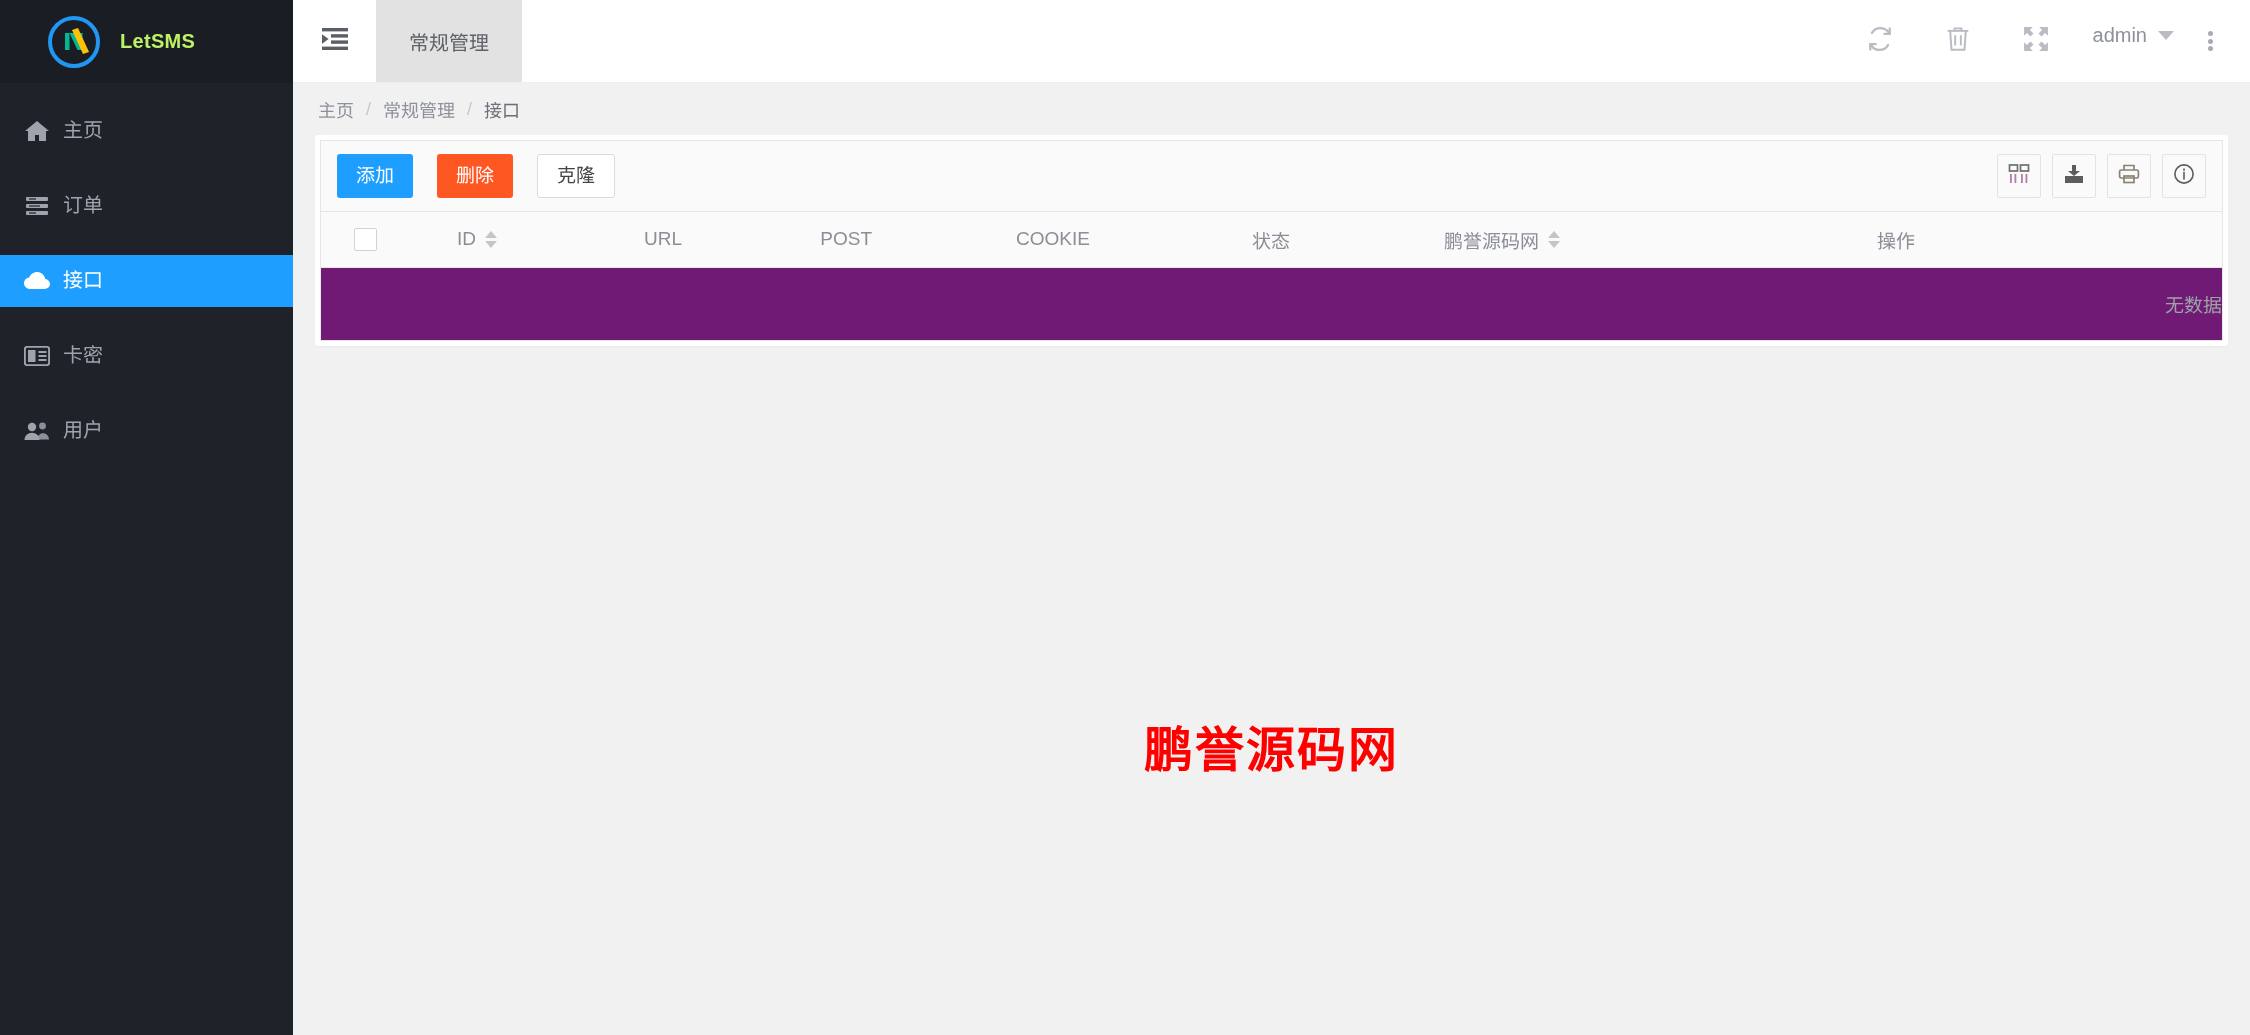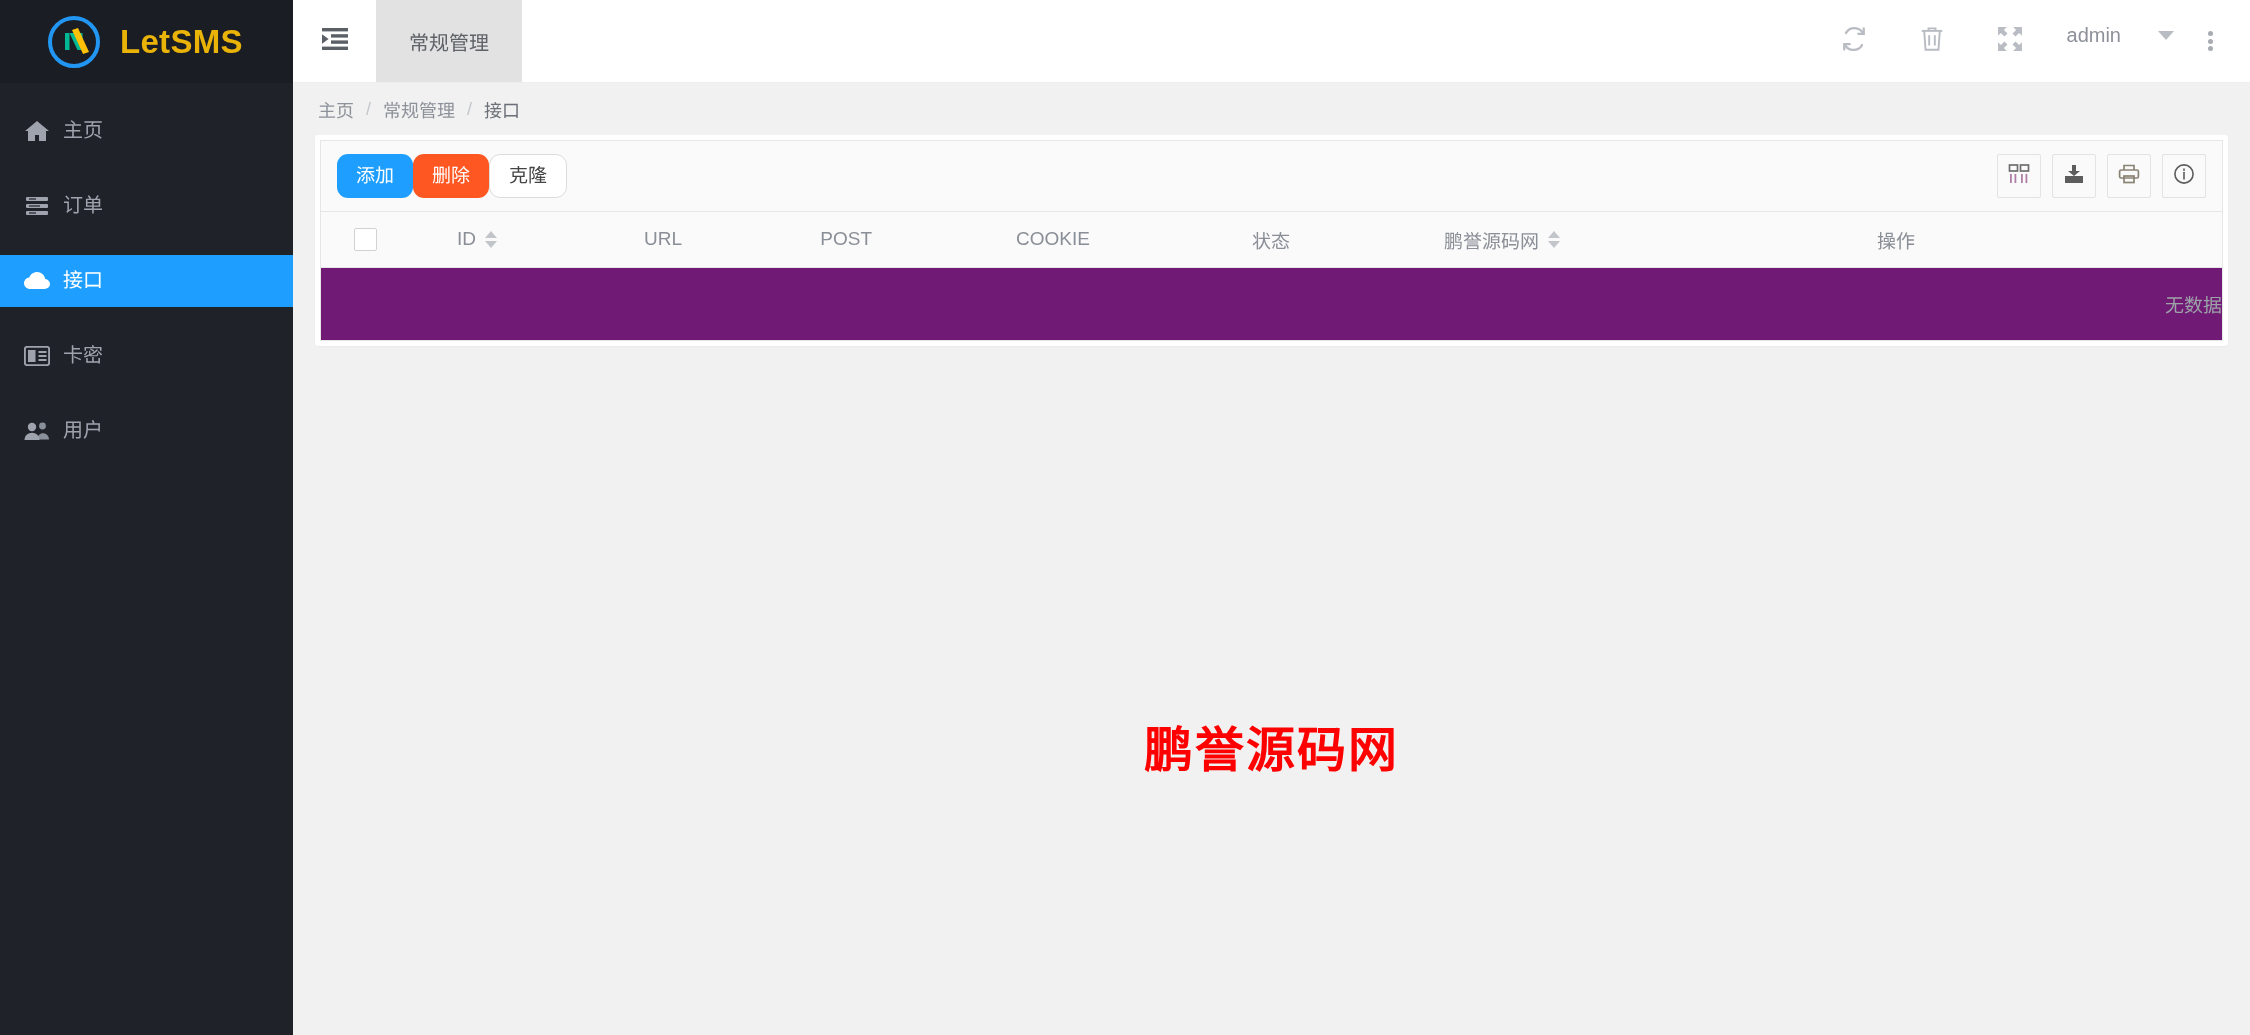--- a/index.html
+++ b/index.html
@@ -41,22 +41,22 @@
     width: 52px; height: 52px;
     border-radius: 50%;
     border: 4px solid #2196f3;
     box-sizing: border-box;
   }
   .logo-glyph {
     position: absolute; left: 0; top: 0;
     width: 52px; height: 52px;
   }
   .logo-text {
-    color: #eab308;
-    font-size: 33px;
+    color: #bef264;
+    font-size: 20px;
     font-weight: bold;
     letter-spacing: .3px;
   }
 
   .nav { padding-top: 22px; }
   .nav-item {
     display: flex;
     align-items: center;
     height: 52px;
     padding-left: 20px;
@@ -135,21 +135,20 @@
     color: #b9bcc2;
   }
   .hdr-user {
     display: flex;
     align-items: center;
     height: 83px;
     padding: 0 14px 11px 18px;
     color: #8d9199;
     font-size: 20px;
     cursor: pointer;
-    gap: 26px;
   }
   .caret-dn {
     width: 0; height: 0;
     border-left: 8px solid transparent;
     border-right: 8px solid transparent;
     border-top: 9px solid #b9bcc2;
     margin-left: 11px;
   }
   .hdr-more {
     width: 44px; height: 83px;
@@ -199,24 +198,24 @@
     background: #fafafa;
     border-bottom: 1px solid #e6e6e6;
     padding: 13px 16px;
     display: flex;
     align-items: center;
   }
   .btn {
     font-size: 19px;
     height: 44px;
     padding: 0 19px;
-    border-radius: 11px;
+    border-radius: 3px;
     border: none;
     cursor: pointer;
-    margin-right: 0;
+    margin-right: 24px;
     font-family: inherit;
     line-height: 44px;
     display: inline-flex;
     align-items: center;
   }
   .btn-primary { background: #1e9fff; color: #fff; }
   .btn-danger  { background: #ff5722; color: #fff; }
   .btn-default {
     background: #ffffff; color: #444;
     border: 1px solid #dcdcdc;

